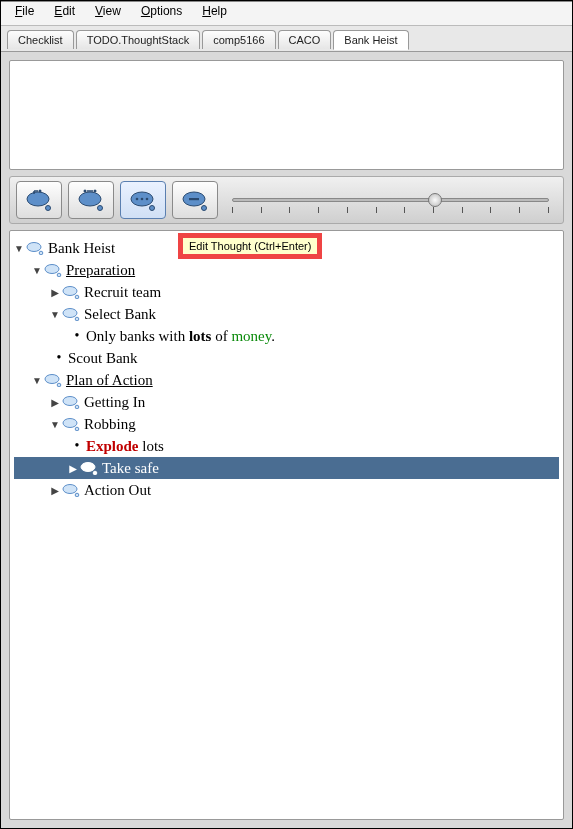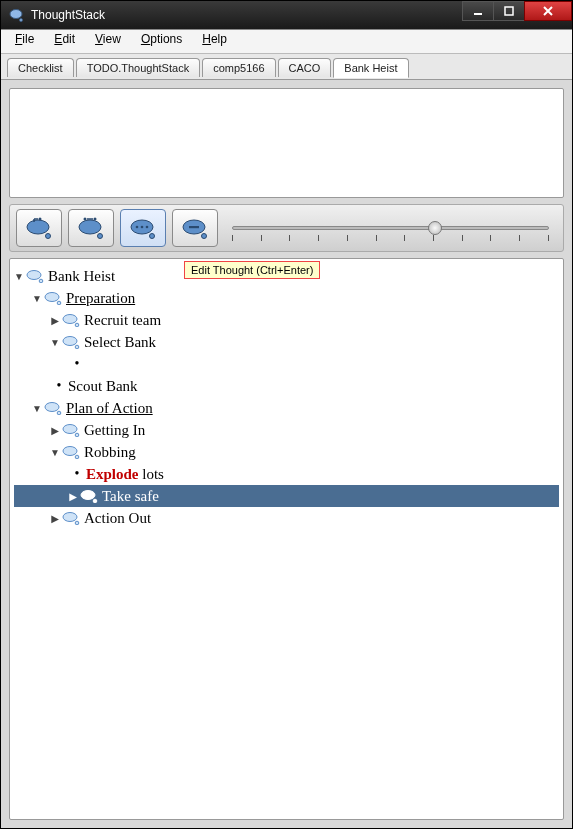--- a/index.html
+++ b/index.html
@@ -30,56 +30,30 @@
   .slider-ticks span { width: 1px; height: 6px; background: #555; display: block; }
   .slider-thumb { position: absolute; top: -6px; left: 62%; width: 14px; height: 14px; border-radius: 50%; background: radial-gradient(#fafafa,#b8b8b8); border: 1px solid #777; }
   .tree-panel { flex: 1; background: #fff; border: 1px solid #999; border-radius: 2px; padding: 6px 4px; font-family: "Times New Roman", serif; font-size: 15px; color: #000; overflow: auto; position: relative; }
   .tree-row { display: flex; align-items: center; height: 22px; white-space: nowrap; }
   .indent { display: inline-block; }
   .disclosure { width: 10px; display: inline-flex; justify-content: center; font-size: 10px; color: #444; cursor: pointer; font-family: Arial, sans-serif; }
   .bubble-icon { width: 18px; height: 14px; display: inline-block; margin: 0 4px 0 2px; }
   .bullet { display: inline-block; width: 10px; text-align: center; font-size: 14px; color: #000; margin-right: 4px; }
   .row-underline { text-decoration: underline; }
   .row-selected { background: #4a6d92; color: #fff; }
-  .tooltip { position: absolute; left: 174px; top: 2px; background: #ffffcc; border: 1px solid #ef4444; padding: 2px 6px; font-family: Tahoma, sans-serif; font-size: 11px; color: #000; }
+  .tooltip { position: absolute; left: 168px; top: 2px; background: #ffffcc; border: 5px solid #ef4444; padding: 2px 6px; font-family: Tahoma, sans-serif; font-size: 11px; color: #000; }
   .green { color: #0a8a0a; }
   .red { color: #c00000; font-weight: bold; }
   .bold { font-weight: bold; }
   svg { display: block; }
 </style>
 </head>
 <body>
 
 <div class="window">
-  <div class="titlebar">
-    <span class="app-icon">
-      <svg viewBox="0 0 16 16">
-          <ellipse cx="7" cy="7" rx="6" ry="4.5" fill="#8fb7e6" stroke="#3a5a80"></ellipse>
-          <circle cx="12" cy="13" r="1.5" fill="#8fb7e6" stroke="#3a5a80"></circle>
-        </svg>
-    </span>
-    <span class="title">ThoughtStack</span>
-    <div class="win-controls">
-      <div class="win-btn">
-          <svg width="10" height="10">
-            <rect x="1" y="7" width="8" height="2" fill="#fff"></rect>
-          </svg>
-        </div>
-      <div class="win-btn max">
-          <svg width="10" height="10">
-            <rect x="1" y="1" width="8" height="8" fill="none" stroke="#fff" stroke-width="1.5"></rect>
-          </svg>
-        </div>
-      <div class="win-btn close">
-          <svg width="12" height="12">
-            <path d="M2 2 L10 10 M10 2 L2 10" stroke="#fff" stroke-width="2"></path>
-          </svg>
-        </div>
-    </div>
-  </div>
 
   <div class="client">
     <div class="menubar">
       <span class="menu-item"><u>F</u><span></span>ile</span>
       <span class="menu-item"><u>E</u>dit</span>
       <span class="menu-item"><u>V</u>iew</span>
       <span class="menu-item"><u>O</u>ptions</span>
       <span class="menu-item"><u>H</u>elp</span>
     </div>
 
@@ -196,20 +170,23 @@
                 <ellipse cx="8" cy="6" rx="7" ry="4.5" fill="#cfe3f7" stroke="#5d8fc9"></ellipse>
                 <circle cx="15" cy="12" r="1.8" fill="#cfe3f7" stroke="#5d8fc9"></circle>
               </svg>
             </span>
           <span>Select Bank</span>
         </div>
 
         <div class="tree-row">
           <span class="indent" style="width:58px"></span>
           <span class="bullet">•</span>
+          <span>
+            <span>Only banks with </span><span class="bold">lots</span><span> of </span><span class="green">money</span><span>.</span>
+          </span>
         </div>
 
         <div class="tree-row">
           <span class="indent" style="width:40px"></span>
           <span class="bullet">•</span>
           <span>Scout Bank</span>
         </div>
 
         <div class="tree-row">
           <span class="indent" style="width:18px"></span>

